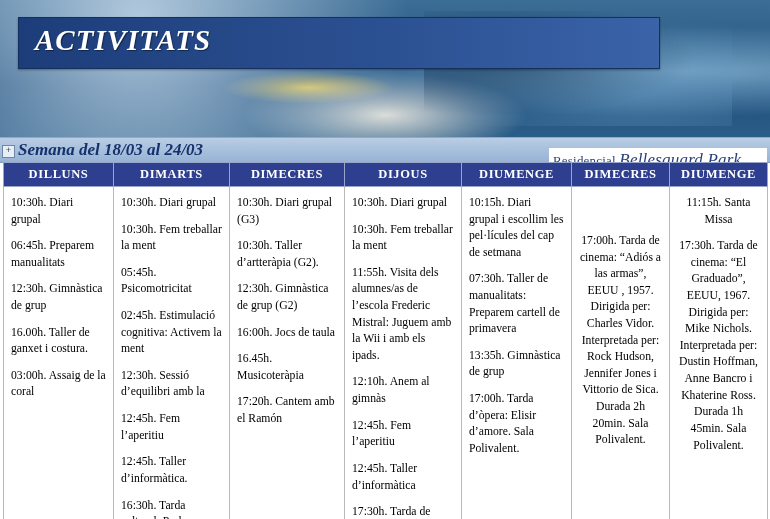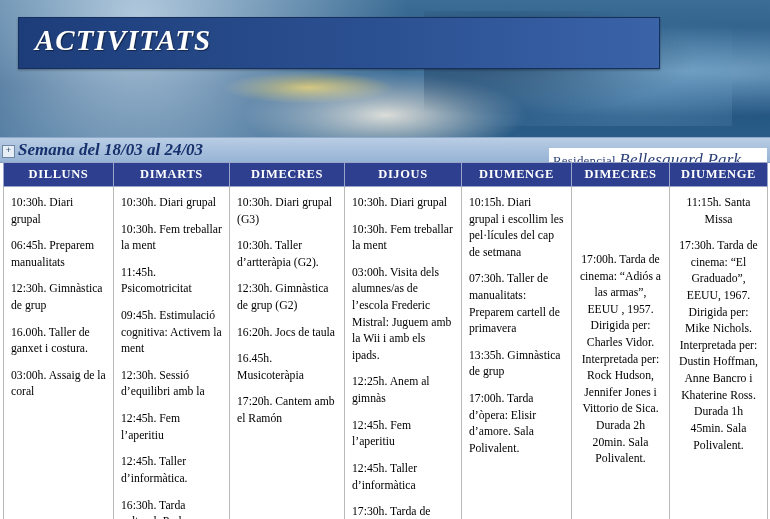--- a/index.html
+++ b/index.html
@@ -236,52 +236,52 @@
           <td>
             <div class="entry">10:30h. Diari grupal</div>
             <div class="entry">06:45h. Preparem manualitats</div>
             <div class="entry">12:30h. Gimnàstica de grup</div>
             <div class="entry">16.00h. Taller de ganxet i costura.</div>
             <div class="entry">03:00h. Assaig de la coral</div>
           </td>
           <td>
             <div class="entry">10:30h. Diari grupal</div>
             <div class="entry">10:30h. Fem treballar la ment</div>
-            <div class="entry">11:45h. Psicomotricitat</div>
-            <div class="entry">09:45h. Estimulació cognitiva: Activem la ment</div>
+            <div class="entry">05:45h. Psicomotricitat</div>
+            <div class="entry">02:45h. Estimulació cognitiva: Activem la ment</div>
             <div class="entry">12:30h. Sessió d’equilibri amb la</div>
             <div class="entry">12:45h. Fem l’aperitiu</div>
             <div class="entry">12:45h. Taller d’informàtica.</div>
             <div class="entry">16:30h. Tarda cultural: Parlem d’Enric VIII.</div>
           </td>
           <td>
             <div class="entry">10:30h. Diari grupal (G3)</div>
             <div class="entry">10:30h. Taller d’artteràpia (G2).</div>
             <div class="entry">12:30h. Gimnàstica de grup (G2)</div>
-            <div class="entry">16:20h. Jocs de taula</div>
+            <div class="entry">16:00h. Jocs de taula</div>
             <div class="entry">16.45h. Musicoteràpia</div>
             <div class="entry">17:20h. Cantem amb el Ramón</div>
           </td>
           <td>
             <div class="entry">10:30h. Diari grupal</div>
             <div class="entry">10:30h. Fem treballar la ment</div>
-            <div class="entry">03:00h. Visita dels alumnes/as de l’escola Frederic Mistral: Juguem amb la Wii i amb els ipads.</div>
-            <div class="entry">12:25h. Anem al gimnàs</div>
+            <div class="entry">11:55h. Visita dels alumnes/as de l’escola Frederic Mistral: Juguem amb la Wii i amb els ipads.</div>
+            <div class="entry">12:10h. Anem al gimnàs</div>
             <div class="entry">12:45h. Fem l’aperitiu</div>
             <div class="entry">12:45h. Taller d’informàtica</div>
             <div class="entry"><span>17:30h. Tarda de cinema: “El padre es abuelo”</span></div>
           </td>
           <td>
             <div class="entry">10:15h. Diari grupal i escollim les pel·lícules del cap de setmana</div>
             <div class="entry">07:30h. Taller de manualitats: Preparem cartell de primavera</div>
             <div class="entry">13:35h. Gimnàstica de grup</div>
             <div class="entry">17:00h. Tarda d’òpera: Elisir d’amore. Sala Polivalent.</div>
           </td>
           <td class="center-col">
-            <div class="entry" style="margin-top:57px">17:00h. Tarda de cinema: “Adiós a las armas”, EEUU , 1957. Dirigida per: Charles Vidor. Interpretada per: Rock Hudson, Jennifer Jones i Vittorio de Sica. Durada 2h 20min. Sala Polivalent.</div>
+            <div class="entry" style="margin-top:38px">17:00h. Tarda de cinema: “Adiós a las armas”, EEUU , 1957. Dirigida per: Charles Vidor. Interpretada per: Rock Hudson, Jennifer Jones i Vittorio de Sica. Durada 2h 20min. Sala Polivalent.</div>
           </td>
           <td class="center-col">
             <div class="entry">11:15h. Santa Missa</div>
             <div class="entry">17:30h. Tarda de cinema: “El Graduado”, EEUU, 1967. Dirigida per: Mike Nichols. Interpretada per: Dustin Hoffman, Anne Bancro i Khaterine Ross. Durada 1h 45min. Sala Polivalent.</div>
           </td>
         </tr>
       </tbody>
     </table>
   </div>
 

